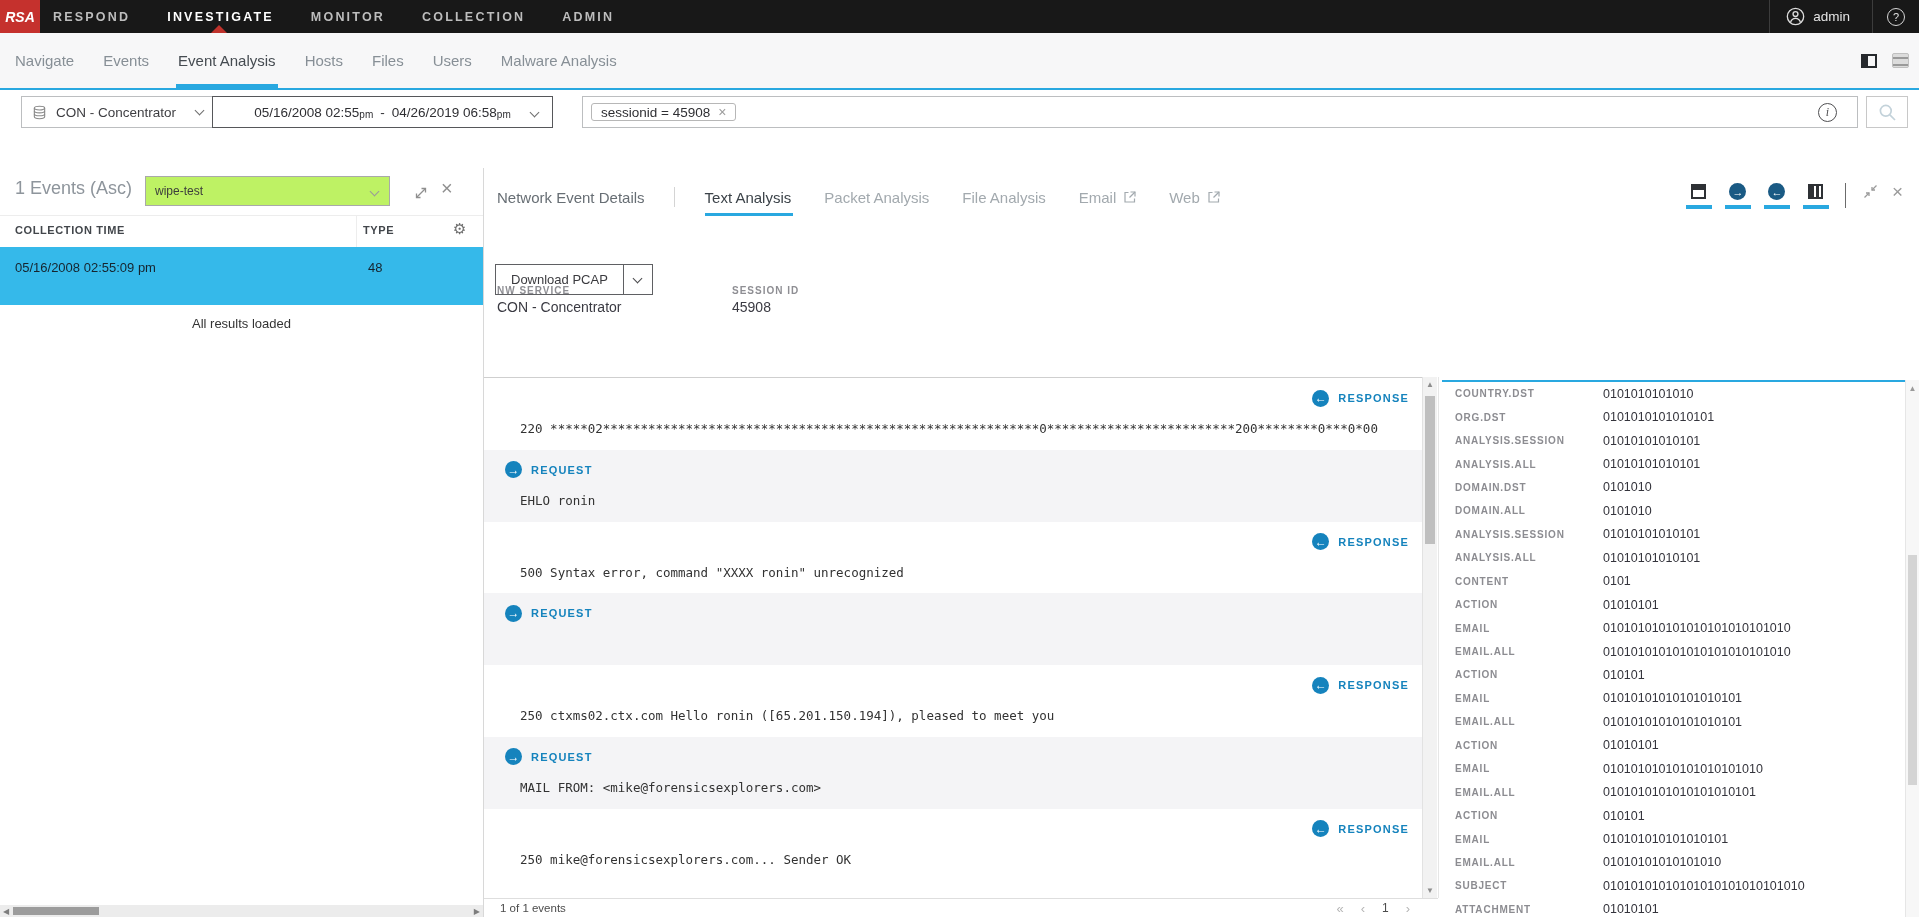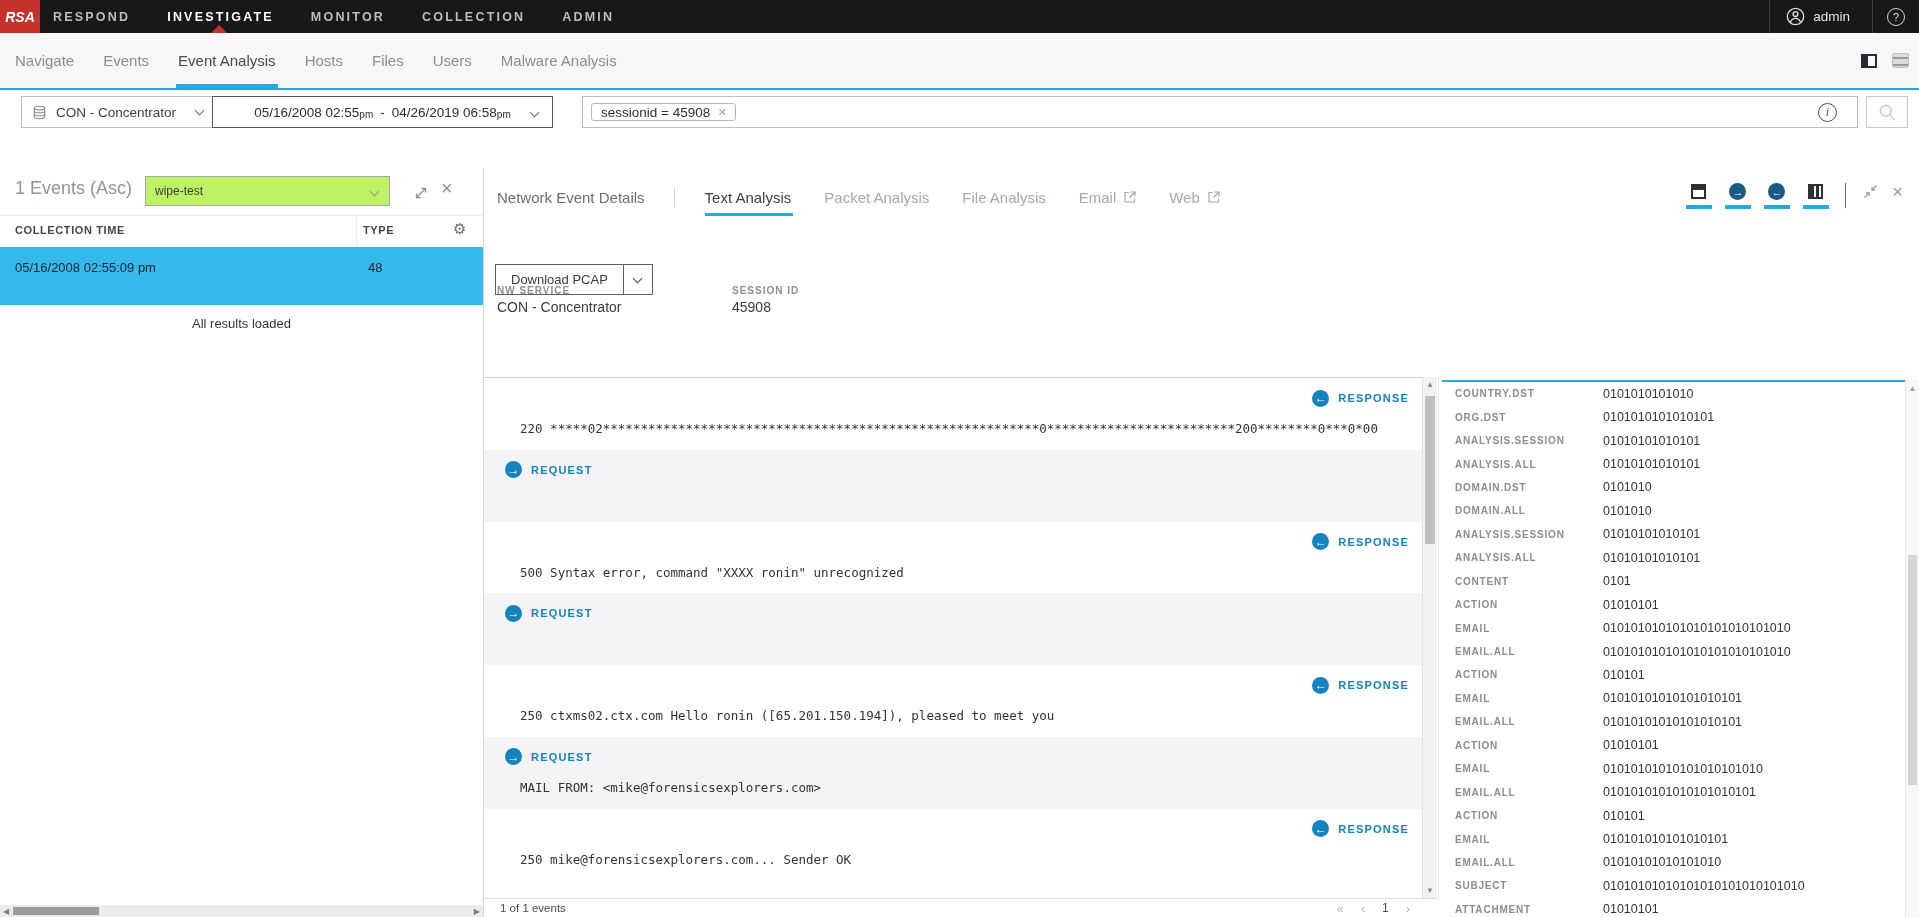--- a/index.html
+++ b/index.html
@@ -387,20 +387,21 @@
             <span class="msg-ic">←</span>
             <span class="msg-label">RESPONSE</span>
           </div>
           <div class="msg-text">220 *****02**********************************************************0*************************200********0***0*00</div>
         </div>
         <div class="msg request">
           <div class="msg-head">
             <span class="msg-ic">→</span>
             <span class="msg-label">REQUEST</span>
           </div>
+          <div class="msg-text">EHLO ronin</div>
         </div>
         <div class="msg response">
           <div class="msg-head">
             <span class="msg-ic">←</span>
             <span class="msg-label">RESPONSE</span>
           </div>
           <div class="msg-text">500 Syntax error, command "XXXX ronin" unrecognized</div>
         </div>
         <div class="msg request">
           <div class="msg-head">

